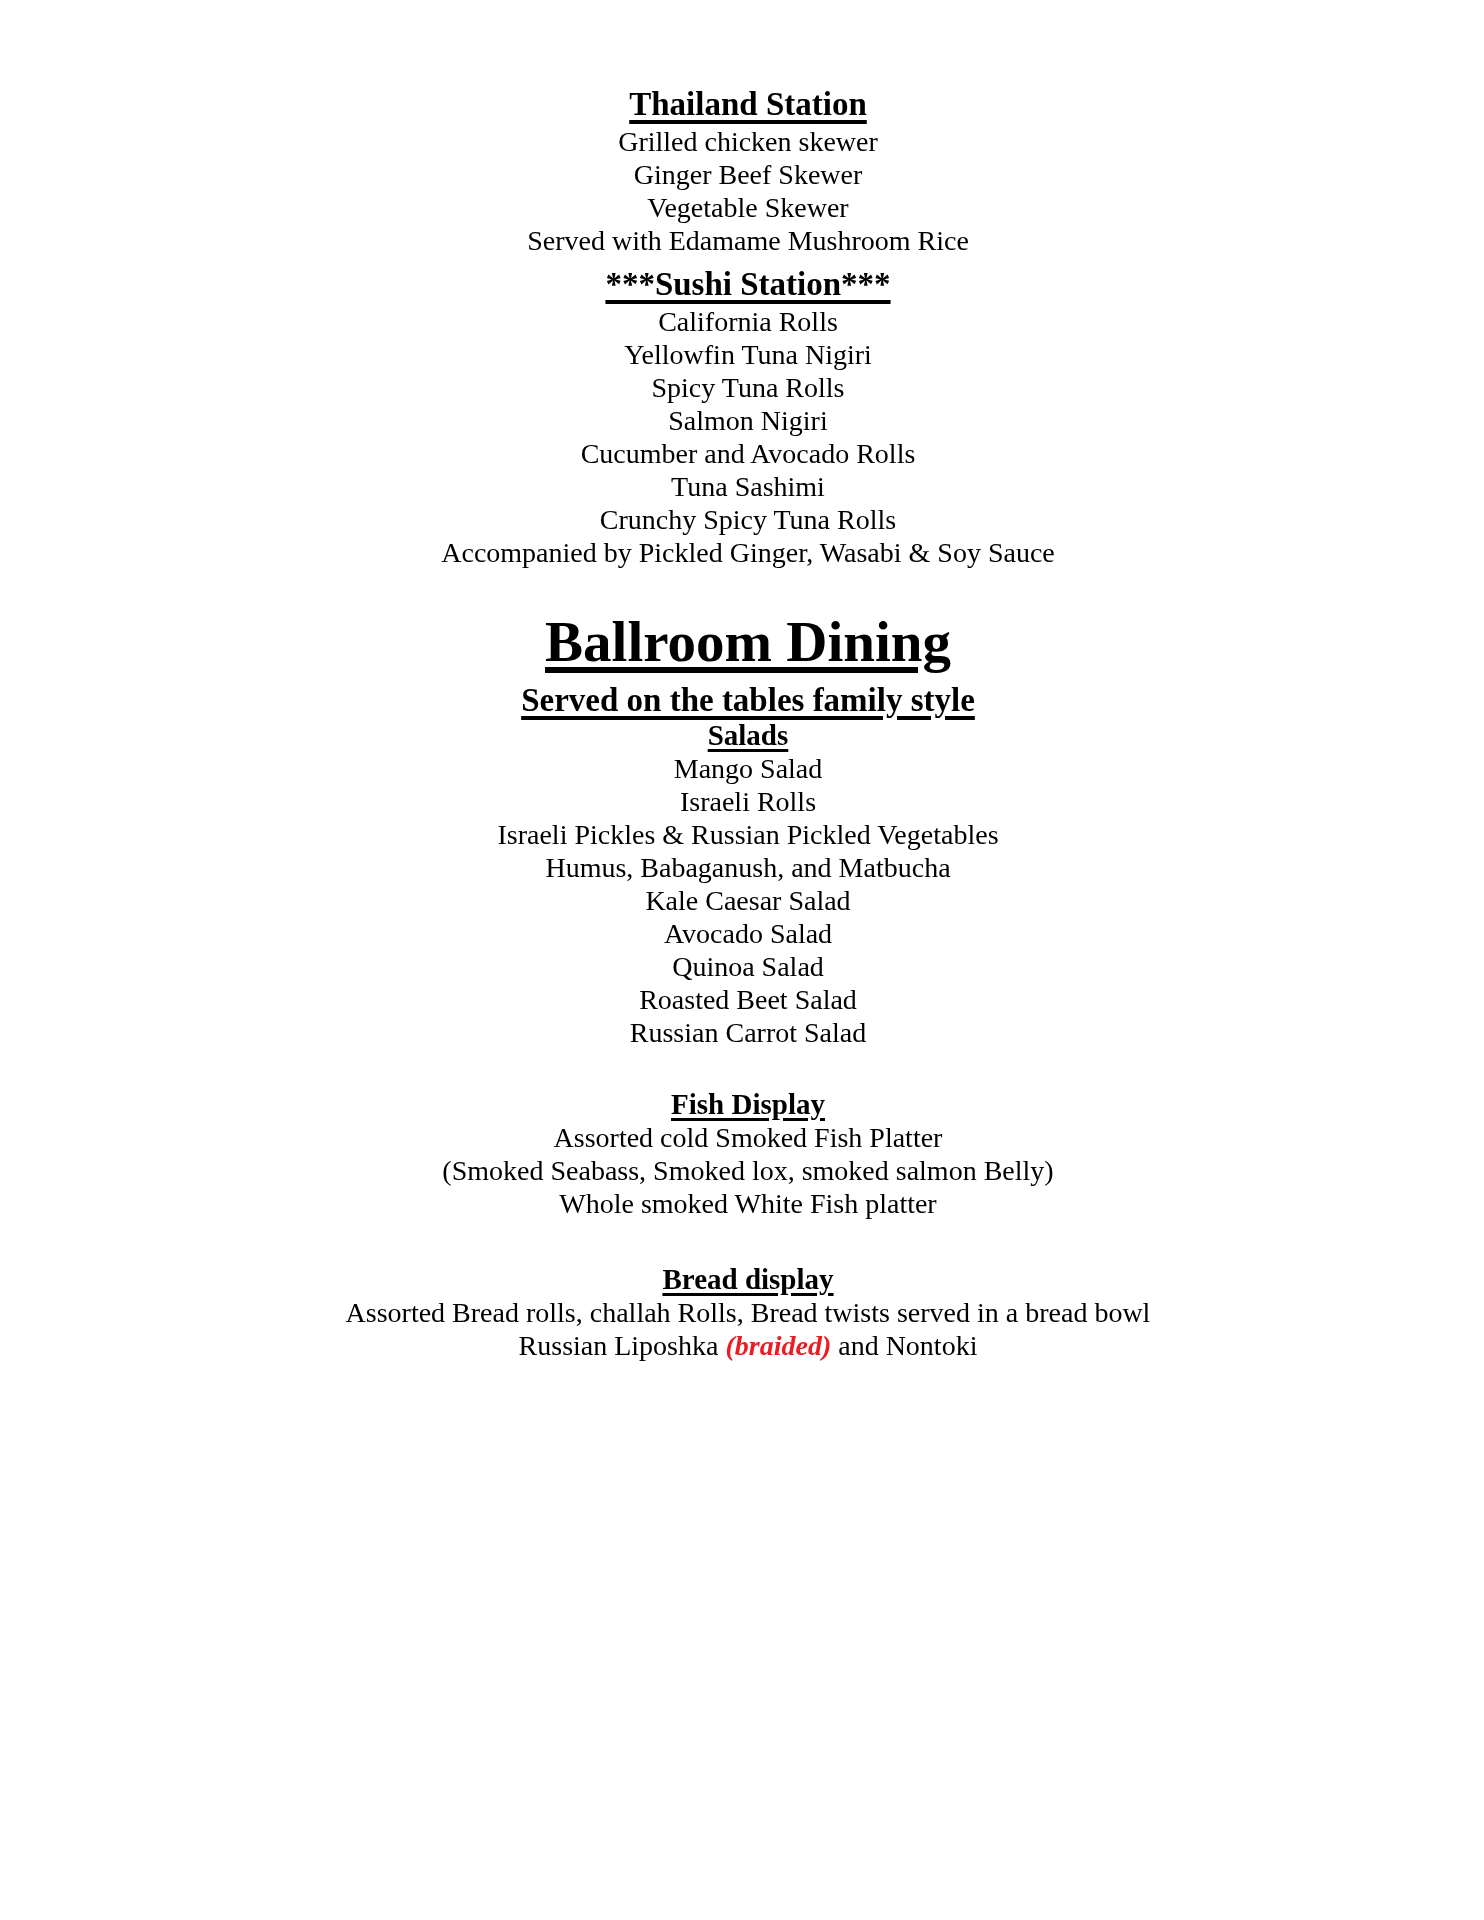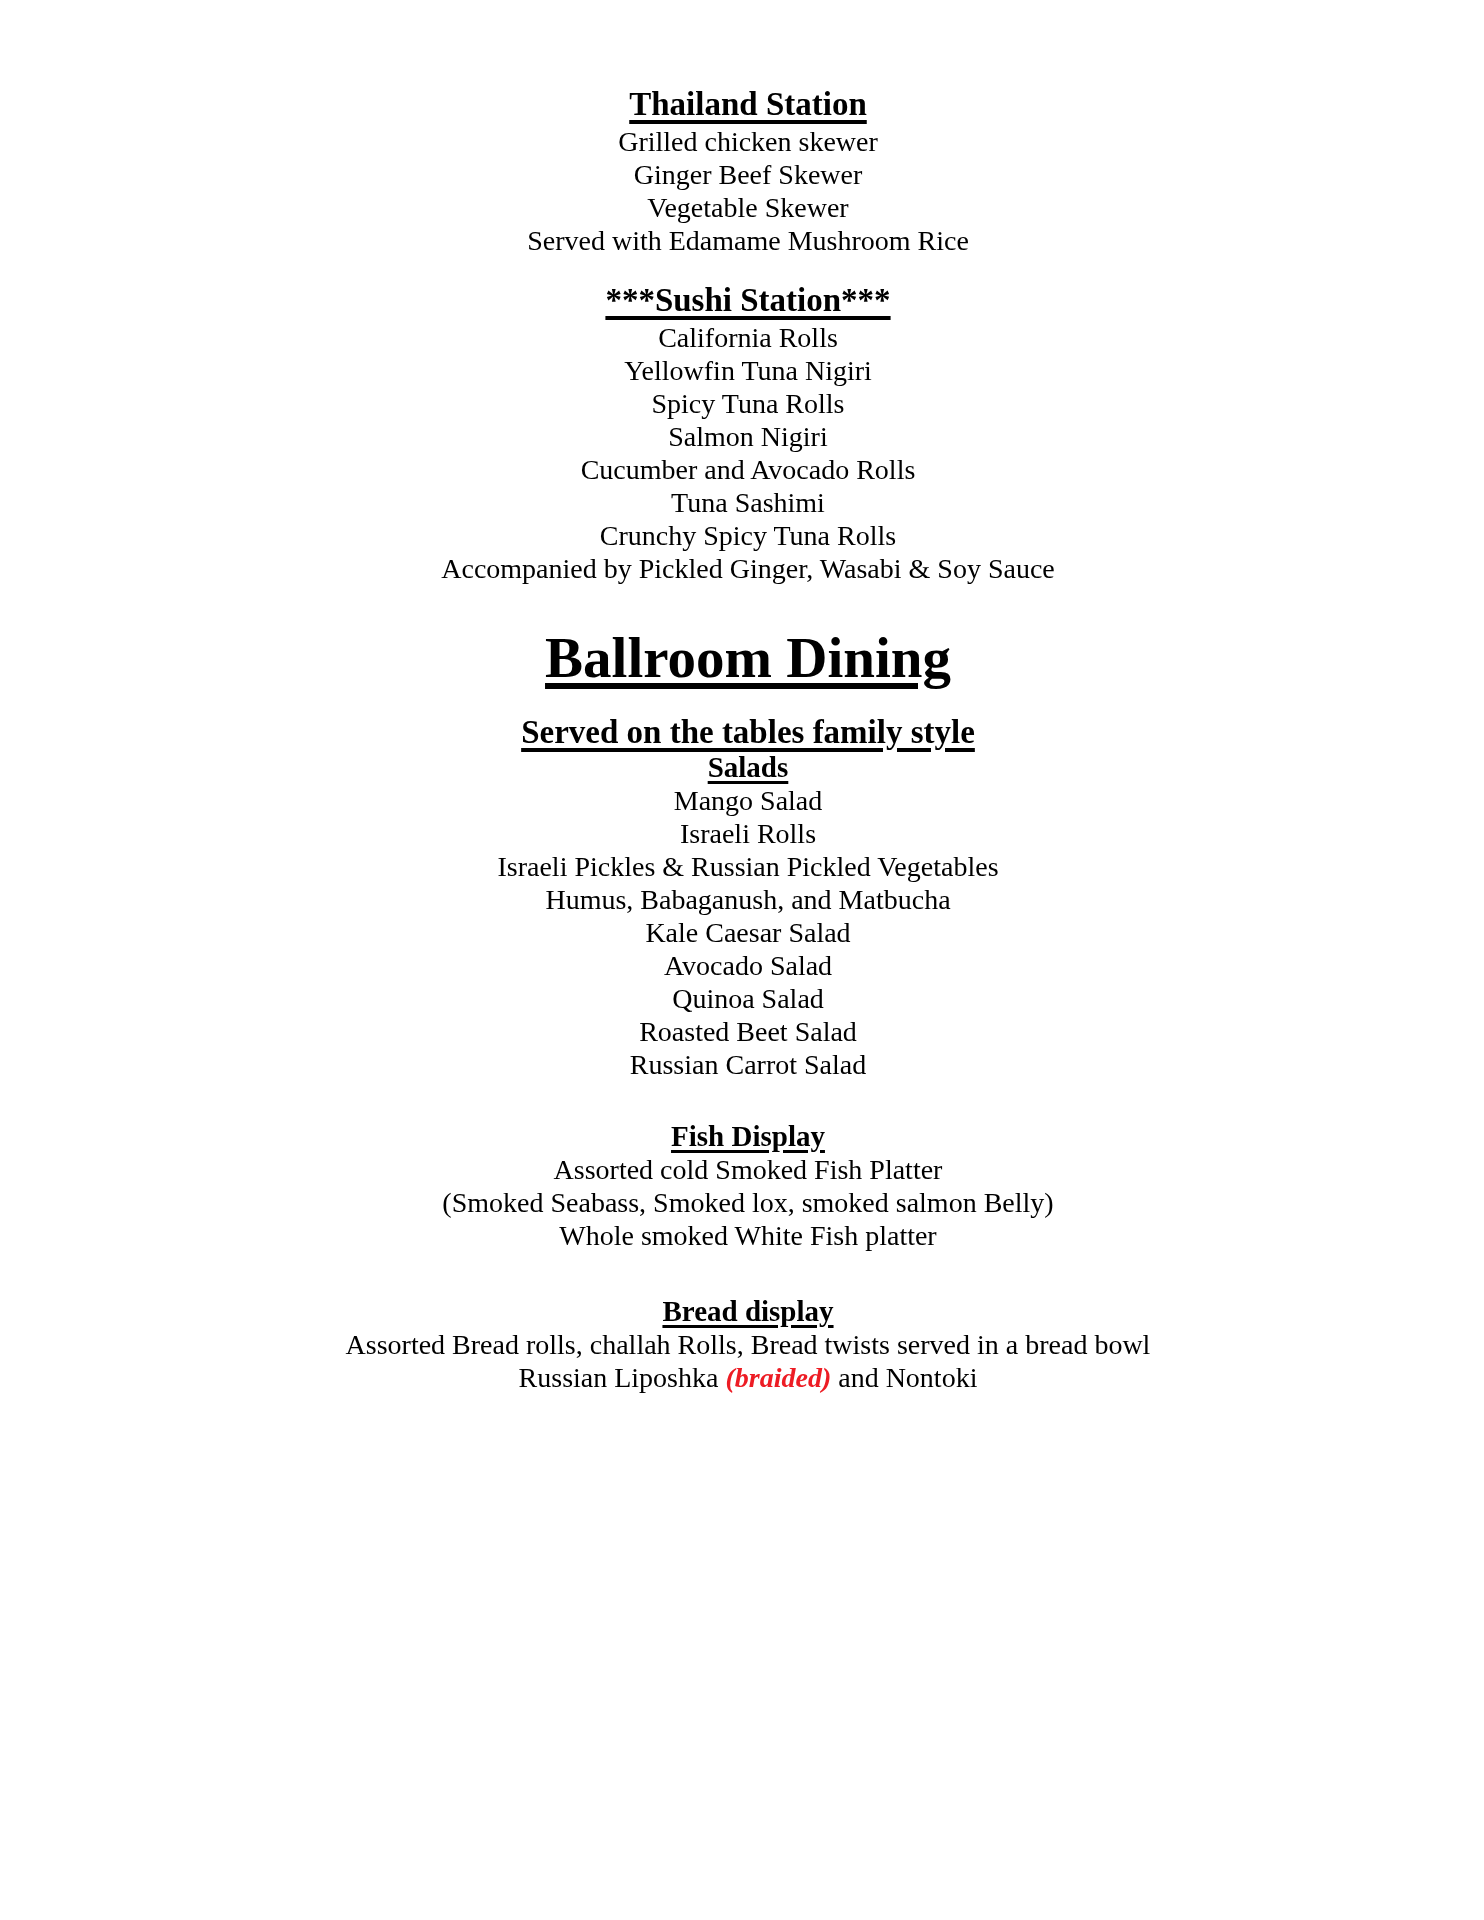--- a/index.html
+++ b/index.html
@@ -54,26 +54,26 @@
     margin-top: 46px;
     font-size: 57px;
     line-height: 54px;
     font-weight: bold;
   }
   .big-title .u {
     text-decoration-thickness: 6px;
     text-underline-offset: 6px;
   }
   .subtitle {
-    margin-top: 28px;
+    margin-top: 12px;
     font-size: 33px;
     line-height: 38px;
     font-weight: bold;
   }
-  .gap-sushi   { margin-top: 22px; }
+  .gap-sushi   { margin-top: 6px; }
   .gap-fish    { margin-top: 39px; }
   .gap-bread   { margin-top: 43px; }
   .highlight {
     color: #ed1c24;
     font-weight: bold;
     font-style: italic;
     text-decoration-thickness: 3px;
     text-underline-offset: 5px;
   }
 </style>

